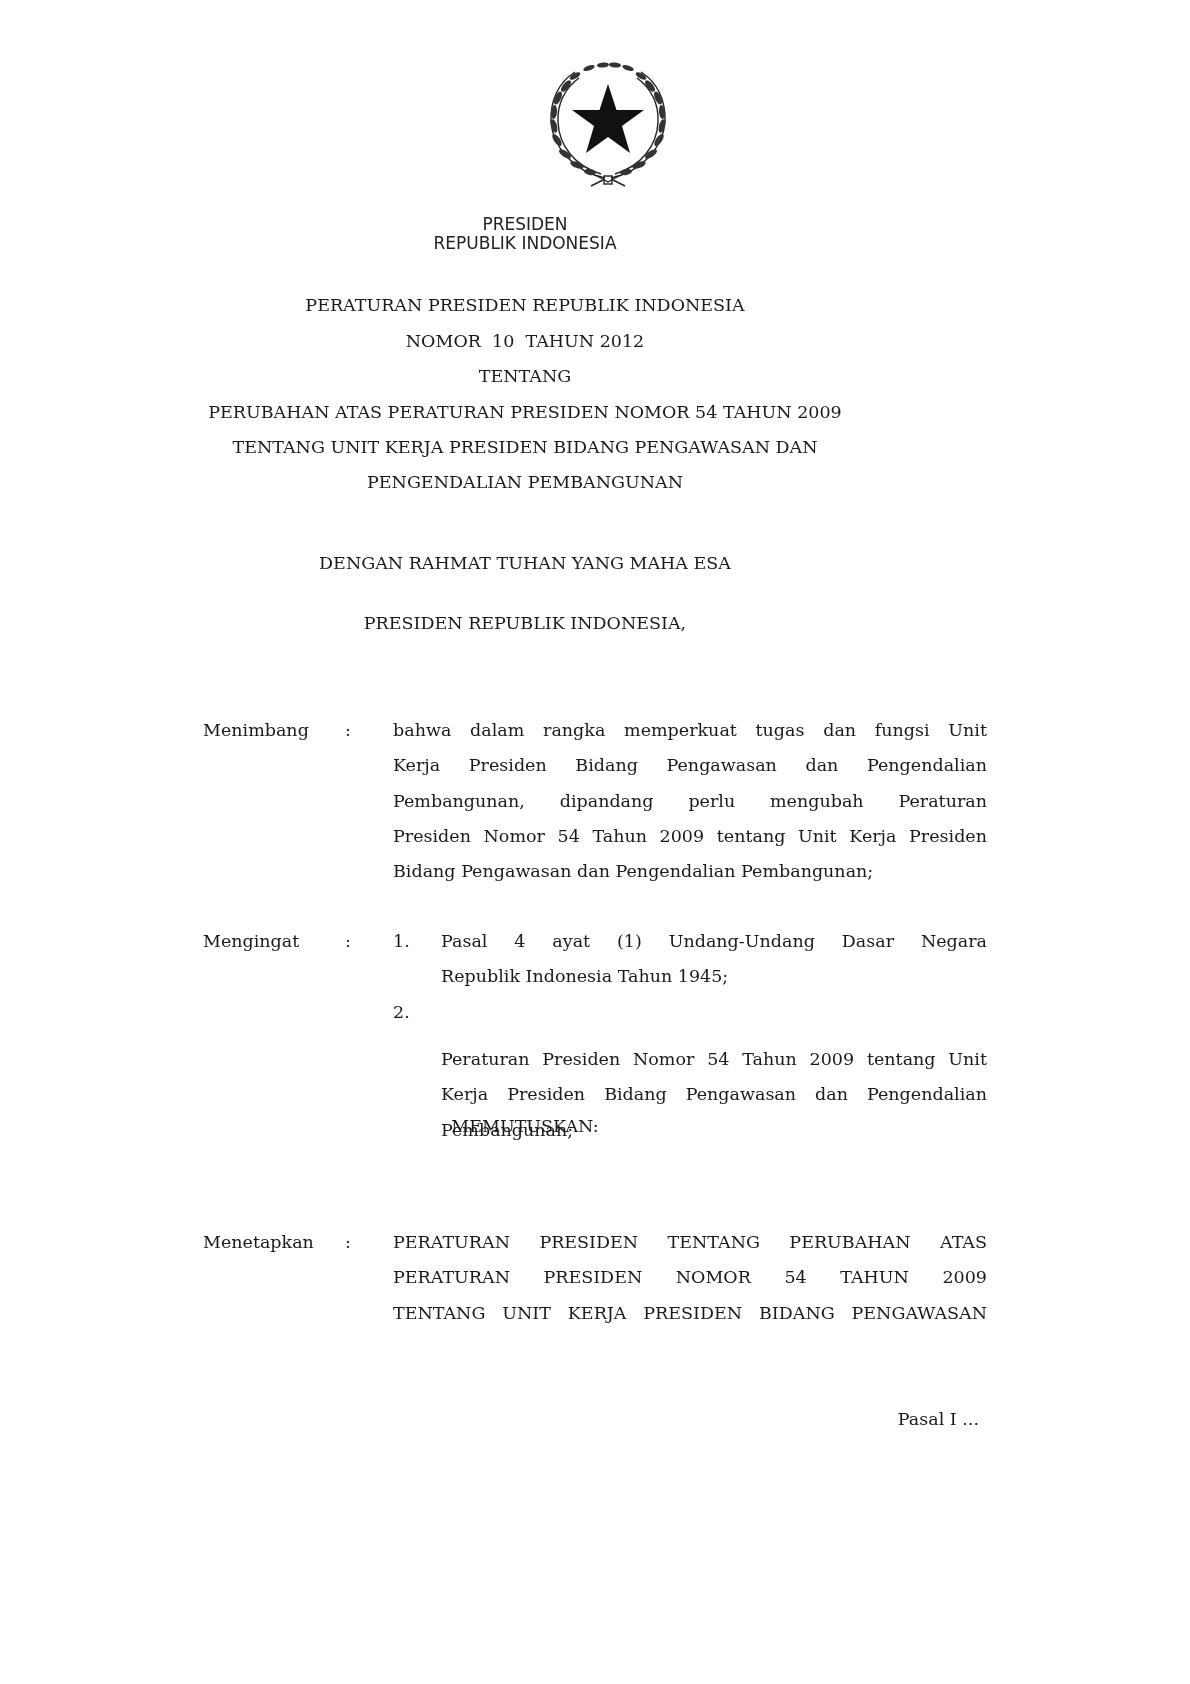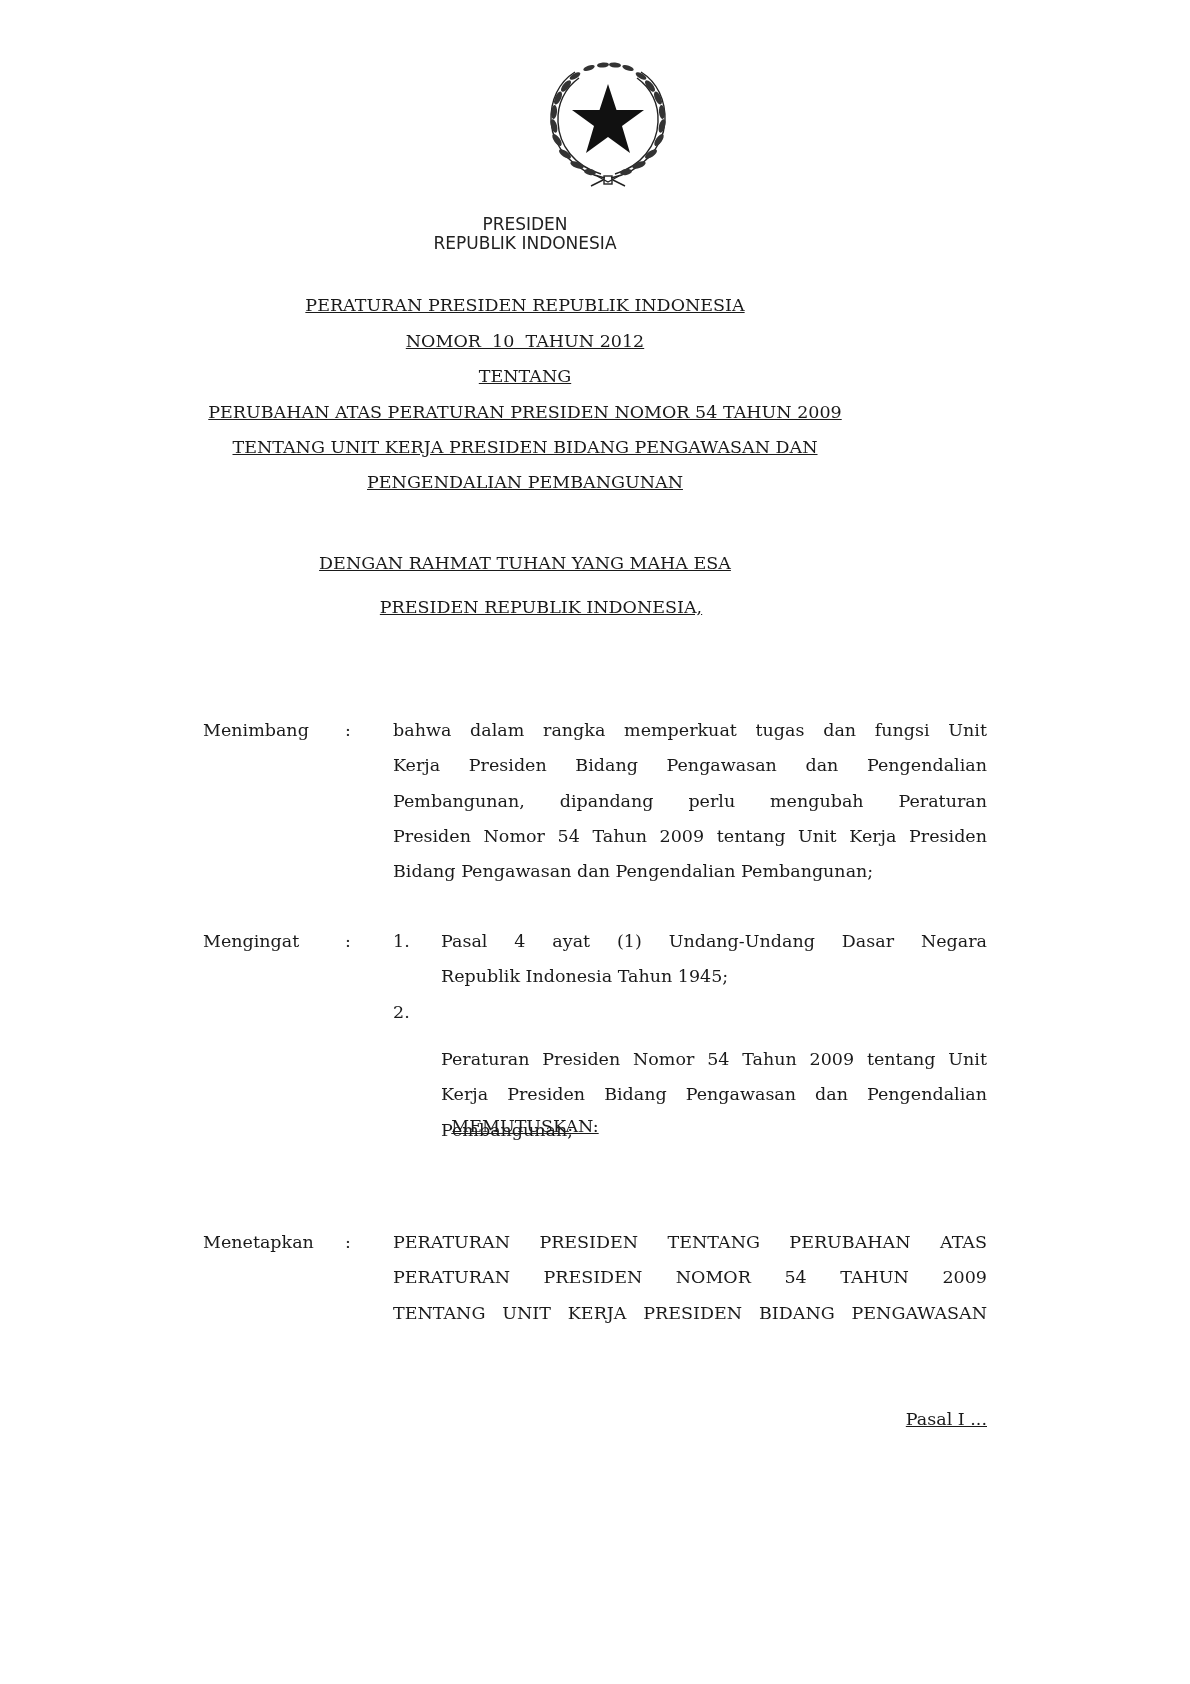--- a/index.html
+++ b/index.html
@@ -1,31 +1,31 @@
 <!DOCTYPE html>
 <html><head>
 <meta charset="utf-8">
 <style>
   html, body { margin: 0; padding: 0; background: #ffffff; }
   body { width: 1190px; height: 1684px; position: relative; overflow: hidden; color: #1a1a1a;
          font-family: "DejaVu Serif", serif; }
   .center { position: absolute; left: 0; width: 1050px; text-align: center; }
   .emblem { position: absolute; left: 545px; top: 60px; width: 126px; height: 130px; }
   .hdr { font-family: "DejaVu Sans", sans-serif; font-size: 17px; letter-spacing: 0px; color: #222; }
-  .title { font-size: 17.5px; line-height: 22px; color: #1a1a1a; text-decoration: underline; }
+  .title { font-size: 17.5px; line-height: 22px; color: #1a1a1a; }
   .label { position: absolute; left: 203px; font-size: 17.5px; }
   .colon { position: absolute; left: 345px; font-size: 17.5px; }
   .para { position: absolute; left: 393px; width: 594px; font-size: 17.5px; line-height: 35.3px;
           text-align: justify; text-align-last: left; }
   .item-num { position: absolute; left: 393px; font-size: 17.5px; }
   .item-text { position: absolute; left: 441px; width: 546px; font-size: 17.5px; line-height: 35.3px;
                text-align: justify; }
   .line { display: block; height: 35.3px; white-space: nowrap; }
   .line.just { text-align: justify; text-align-last: justify; white-space: normal; }
-  .pasal { position: absolute; right: 203px; font-size: 17.5px; text-decoration: underline; }
+  .pasal { position: absolute; right: 211px; font-size: 17.5px; }
 </style>
 </head>
 <body>
 
 <div class="emblem">
   <svg width="126" height="130" viewBox="0 0 126 130">
     <g fill="none" stroke="#222" stroke-width="1.4">
 
       <path d="M60 118 C 30 112, 8 88, 6 62 C 5 40, 14 22, 30 12"></path>
       <path d="M56 114 C 30 106, 14 86, 13 62 C 12 44, 20 28, 34 18"></path>
@@ -76,21 +76,21 @@
 <div class="center hdr" style="top: 233px;">REPUBLIK INDONESIA</div>
 
 <div class="center title" style="top: 294px; white-space: pre;">PERATURAN PRESIDEN REPUBLIK INDONESIA</div>
 <div class="center title" style="top: 330px; white-space: pre;">NOMOR  10  TAHUN 2012</div>
 <div class="center title" style="top: 365px; white-space: pre;">TENTANG</div>
 <div class="center title" style="top: 401px; white-space: pre;">PERUBAHAN ATAS PERATURAN PRESIDEN NOMOR 54 TAHUN 2009</div>
 <div class="center title" style="top: 436px; white-space: pre;">TENTANG UNIT KERJA PRESIDEN BIDANG PENGAWASAN DAN</div>
 <div class="center title" style="top: 471px; white-space: pre;">PENGENDALIAN PEMBANGUNAN</div>
 
 <div class="center title" style="top: 518px; margin-top: 34px;">DENGAN RAHMAT TUHAN YANG MAHA ESA</div>
-<div class="center title" style="top: 596px; margin-left: 16px;">PRESIDEN REPUBLIK INDONESIA,</div>
+<div class="center title" style="top: 612px;">PRESIDEN REPUBLIK INDONESIA,</div>
 
 <div class="label" style="top: 720px;">Menimbang</div>
 <div class="colon" style="top: 720px;">:</div>
 <div class="para" style="top: 713px;">
   <span class="line just">bahwa dalam rangka memperkuat tugas dan fungsi Unit</span>
   <span class="line just">Kerja Presiden Bidang Pengawasan dan Pengendalian</span>
   <span class="line just">Pembangunan, dipandang perlu mengubah Peraturan</span>
   <span class="line just">Presiden Nomor 54 Tahun 2009 tentang Unit Kerja Presiden</span>
   <span class="line">Bidang Pengawasan dan Pengendalian Pembangunan;</span>
 </div>

